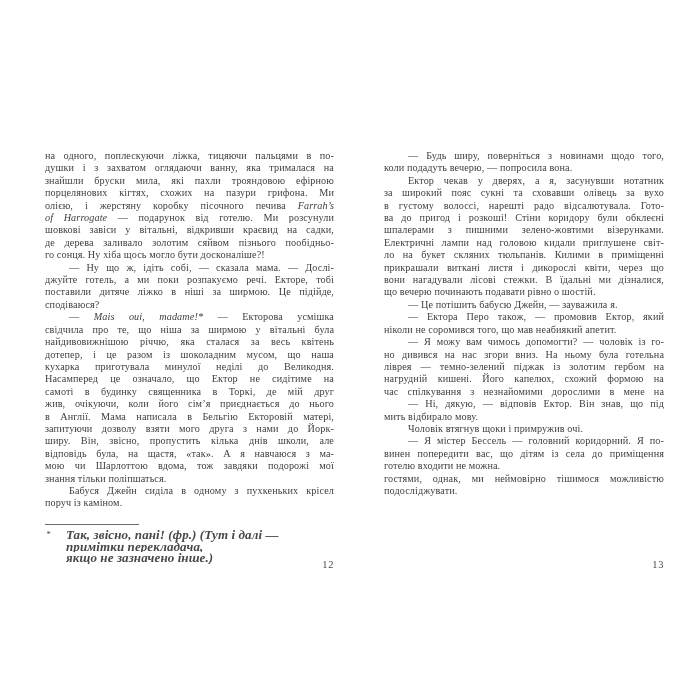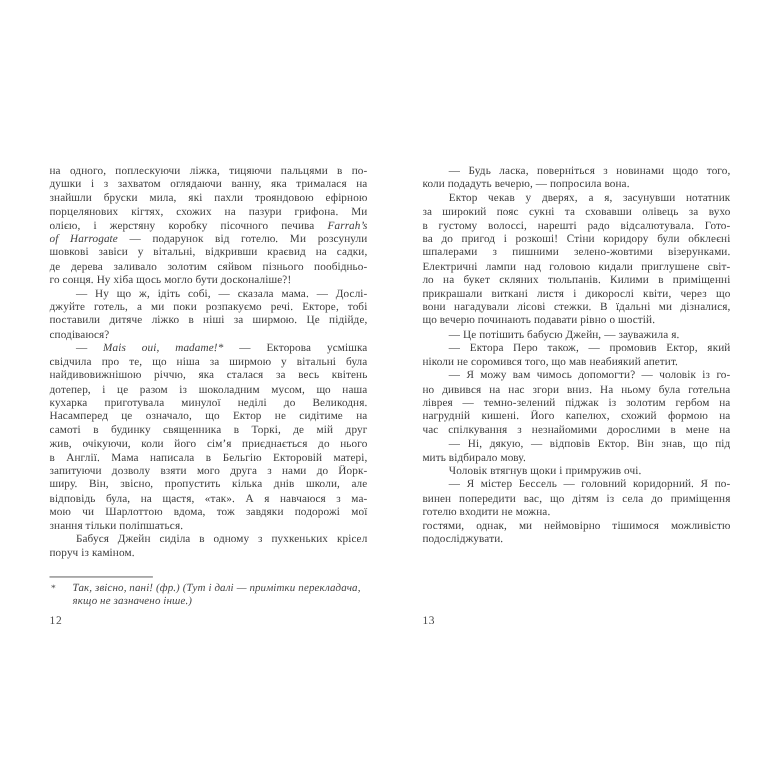--- a/index.html
+++ b/index.html
@@ -38,30 +38,31 @@
     margin: 0 0 4px 0;
   }
   .fn-body {
     position: relative;
     padding-left: 21px;
     font-style: italic;
     color: #474747;
   }
   .fn-marker { position: absolute; left: 1px; top: 0; font-size: 8.8px; }
   .fn-lines .line {
-    font-size: 10px;
+    font-size: 13px;
     line-height: 11.5px;
     height: auto;
     text-align: left;
     text-align-last: auto;
+    font-weight: bold;
   }
 
   .pagenum {
     position: absolute; top: 559px; left: 0; width: 100%;
-    text-align: left;
+    text-align: right;
     font-size: 10.5px;
     color: #4b4b4b;
     letter-spacing: 0.6px;
   }
 </style>
 </head>
 <body>
 
 <div class="spread">
 
@@ -105,21 +106,21 @@
             <div class="line last">Так, звісно, пані! (фр.) (Тут і далі — примітки перекладача,</div>
             <div class="line last">якщо не зазначено інше.)</div>
           </div>
       </div>
     </div>
     <div class="pagenum">12</div>
   </section>
 
   <section class="page page-right">
     <div class="textblock">
-        <div class="line ind">— Будь ласка, поверніться з новинами щодо того,</div>
+        <div class="line ind">— Будь ширу, поверніться з новинами щодо того,</div>
         <div class="line last">коли подадуть вечерю, — попросила вона.</div>
         <div class="line ind">Ектор чекав у дверях, а я, засунувши нотатник</div>
         <div class="line">за широкий пояс сукні та сховавши олівець за вухо</div>
         <div class="line">в густому волоссі, нарешті радо відсалютувала. Гото-</div>
         <div class="line">ва до пригод і розкоші! Стіни коридору були обклеєні</div>
         <div class="line">шпалерами з пишними зелено-жовтими візерунками.</div>
         <div class="line">Електричні лампи над головою кидали приглушене світ-</div>
         <div class="line">ло на букет скляних тюльпанів. Килими в приміщенні</div>
         <div class="line">прикрашали виткані листя і дикорослі квіти, через що</div>
         <div class="line">вони нагадували лісові стежки. В їдальні ми дізналися,</div>

